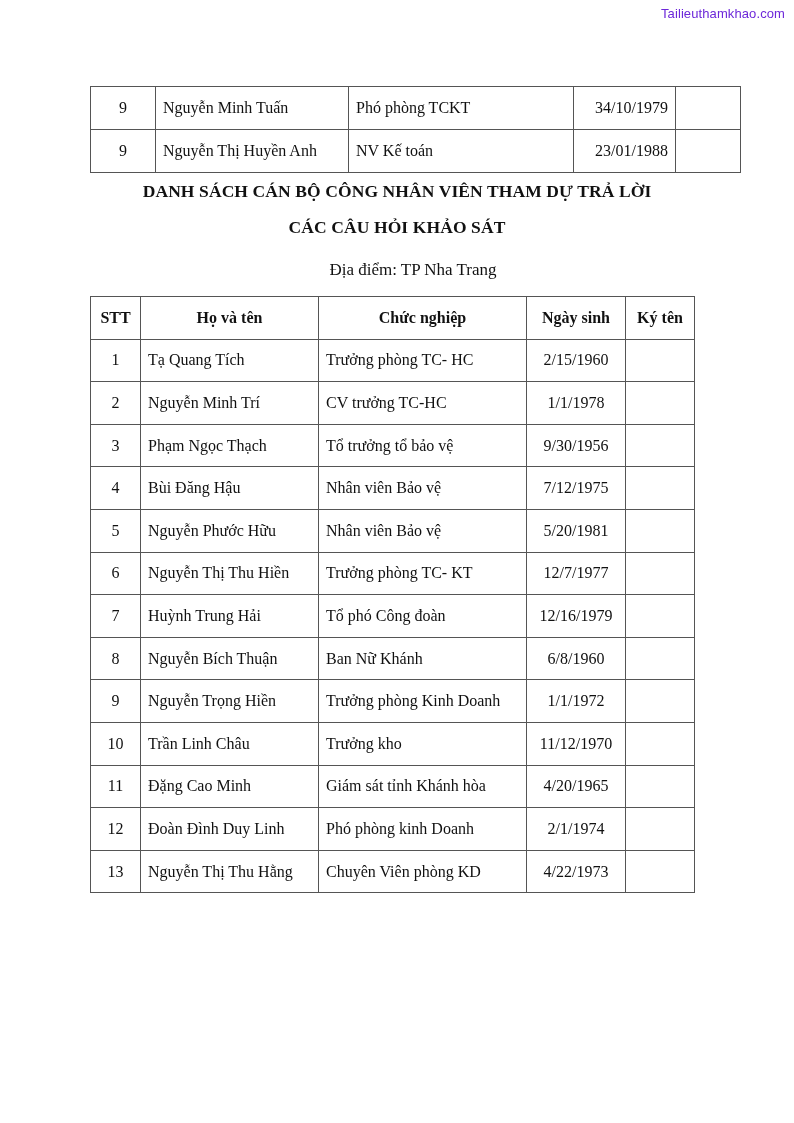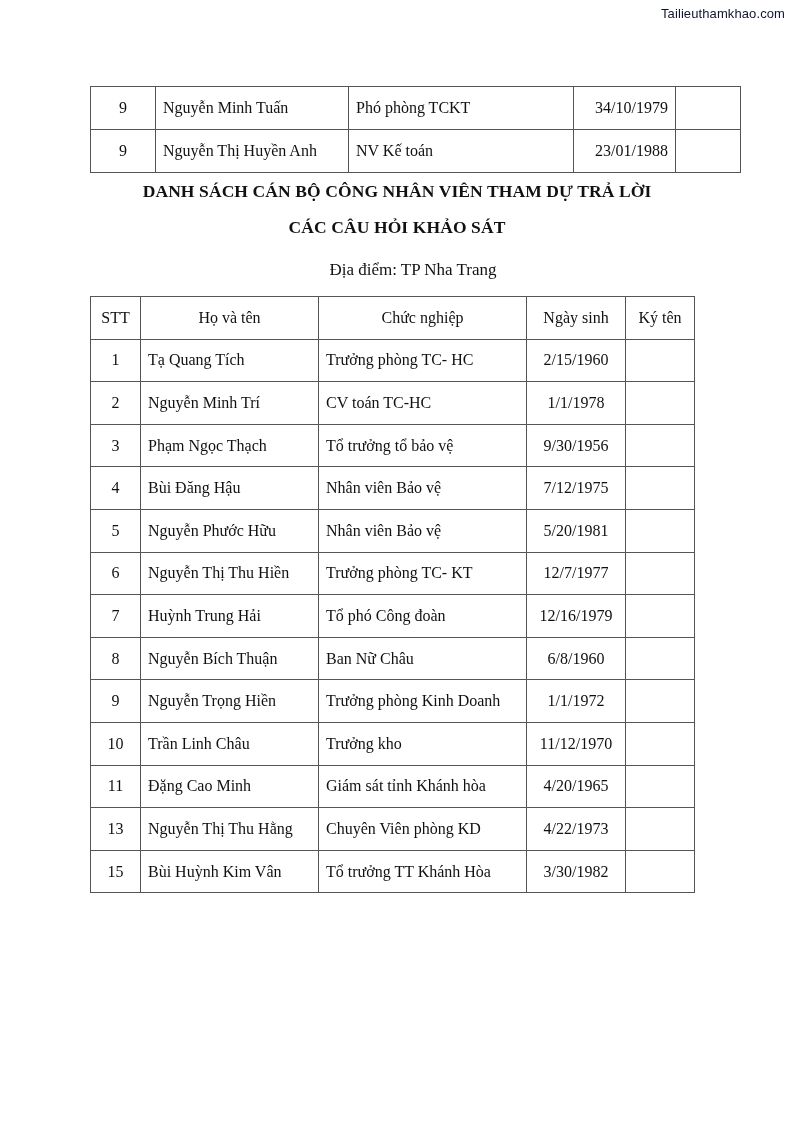--- a/index.html
+++ b/index.html
@@ -4,32 +4,32 @@
 <style>
   html, body { margin: 0; padding: 0; background: #ffffff; }
   body {
     width: 794px; height: 1123px; position: relative; overflow: hidden;
     font-family: "Liberation Serif", "DejaVu Serif", serif;
     color: #111111;
   }
   .watermark {
     position: absolute; top: 6px; right: 9px;
     font-family: "Liberation Sans", "DejaVu Sans", sans-serif;
-    font-size: 13px; color: #0f172a; letter-spacing: 0.1px;
+    font-size: 13px; color: #6d28d9; letter-spacing: 0.1px;
   }
   table { border-collapse: collapse; position: absolute; table-layout: fixed; }
   td, th {
     border: 1px solid #555555; font-size: 16px; padding: 0 7px;
     white-space: nowrap; overflow: hidden;
   }
   .t1 { left: 90px; top: 86px; width: 650px; }
   .t1 td { height: 42px; }
   .t2 { left: 90px; top: 296px; width: 604px; }
   .t2 td, .t2 th { height: 41.6px; }
-  .t2 th { font-weight: normal; text-align: center; }
+  .t2 th { font-weight: bold; text-align: center; }
   .c { text-align: center; }
   .r { text-align: right; margin-top: 20px; }
   .title {
     position: absolute; left: 0; width: 794px; text-align: center;
     font-weight: bold; font-size: 17.5px; letter-spacing: 0.1px;
   }
   .location {
     position: absolute; left: 16px; width: 794px; text-align: center;
     font-size: 17px; top: 260px;
   }
@@ -90,21 +90,21 @@
       <tr>
         <td class="c">1</td>
         <td>Tạ Quang Tích</td>
         <td>Trưởng phòng TC- HC</td>
         <td class="c">2/15/1960</td>
         <td></td>
       </tr>
       <tr>
         <td class="c">2</td>
         <td>Nguyễn Minh Trí</td>
-        <td>CV toán TC-HC</td>
+        <td>CV trưởng TC-HC</td>
         <td class="c">1/1/1978</td>
         <td></td>
       </tr>
       <tr>
         <td class="c">3</td>
         <td>Phạm Ngọc Thạch</td>
         <td>Tổ trưởng tổ bảo vệ</td>
         <td class="c">9/30/1956</td>
         <td></td>
       </tr>
@@ -132,21 +132,21 @@
       <tr>
         <td class="c">7</td>
         <td>Huỳnh Trung Hải</td>
         <td>Tổ phó Công đoàn</td>
         <td class="c">12/16/1979</td>
         <td></td>
       </tr>
       <tr>
         <td class="c">8</td>
         <td>Nguyễn Bích Thuận</td>
-        <td>Ban Nữ Châu</td>
+        <td>Ban Nữ Khánh</td>
         <td class="c">6/8/1960</td>
         <td></td>
       </tr>
       <tr>
         <td class="c">9</td>
         <td>Nguyễn Trọng Hiền</td>
         <td>Trưởng phòng Kinh Doanh</td>
         <td class="c">1/1/1972</td>
         <td></td>
       </tr>
@@ -158,27 +158,27 @@
         <td></td>
       </tr>
       <tr>
         <td class="c">11</td>
         <td>Đặng Cao Minh</td>
         <td>Giám sát tỉnh Khánh hòa</td>
         <td class="c">4/20/1965</td>
         <td></td>
       </tr>
       <tr>
+        <td class="c">12</td>
+        <td>Đoàn Đình Duy Linh</td>
+        <td>Phó phòng kinh Doanh</td>
+        <td class="c">2/1/1974</td>
+        <td></td>
+      </tr>
+      <tr>
         <td class="c">13</td>
         <td>Nguyễn Thị Thu Hằng</td>
         <td>Chuyên Viên phòng KD</td>
         <td class="c">4/22/1973</td>
         <td></td>
       </tr>
-      <tr>
-        <td class="c">15</td>
-        <td>Bùi Huỳnh Kim Vân</td>
-        <td>Tổ trưởng TT Khánh Hòa</td>
-        <td class="c">3/30/1982</td>
-        <td></td>
-      </tr>
     </tbody>
 </table>
 
 </body></html>

